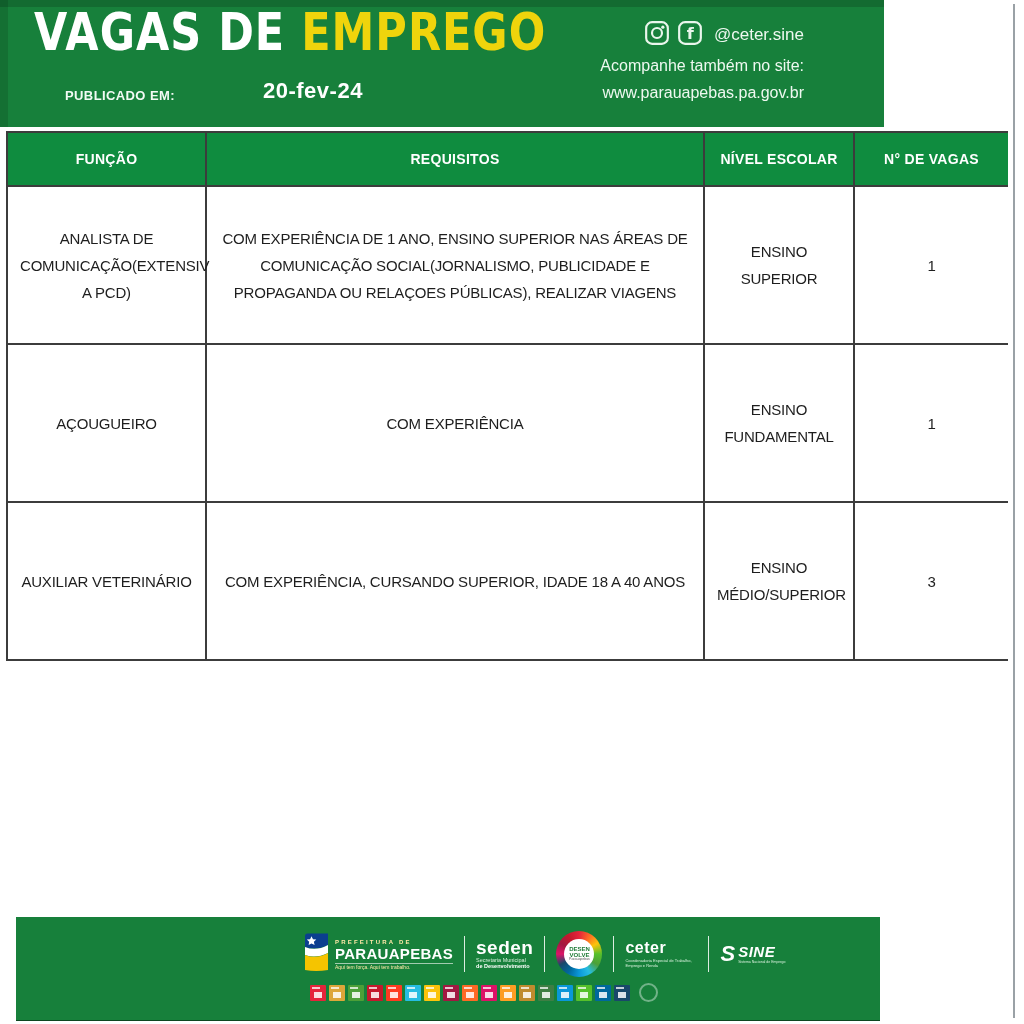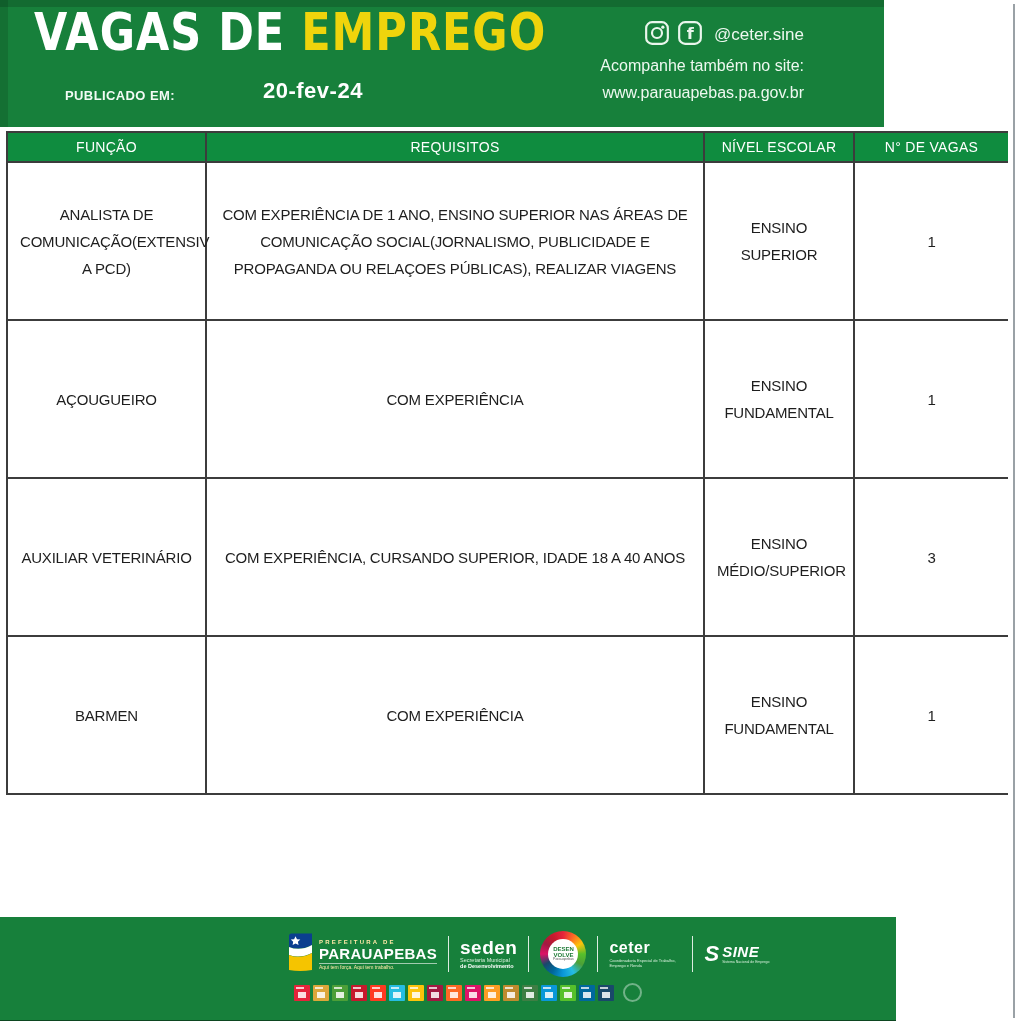--- a/index.html
+++ b/index.html
@@ -36,30 +36,29 @@
   .website-url{margin-top:9px;font-size:16px;}
   
   table.jobs{
     position:absolute;left:6px;top:131px;width:1002px;border-collapse:collapse;table-layout:fixed;
     border:2px solid #2a2a2a;
   }
   table.jobs th,table.jobs td{
     border:2px solid var(--border);text-align:center;vertical-align:middle;padding:4px 12px;
   }
   table.jobs th{
-    background:var(--band-green);color:#ffffff;font-weight:normal;font-size:14px;
-    height:24px;letter-spacing:.3px;padding:2px 4px;
+    background:var(--band-green);color:#ffffff;font-weight:bold;font-size:14px;
+    height:24px;letter-spacing:.3px;padding:14px 4px;
   }
   table.jobs td{background:#ffffff;font-size:15px;height:148px;line-height:1.8;letter-spacing:-0.2px;color:#1e1e1e;}
   td.vagas-cell{font-size:21px;letter-spacing:0;}
   
   .footer{
-    position:absolute;left:0;top:917px;width:864px;height:103px;background:var(--green);
+    position:absolute;left:16px;top:917px;width:864px;height:103px;background:var(--green);
     border-bottom:2px solid rgba(0,0,0,.45);
-    padding-left:32px;
   }
   .logo-strip{position:absolute;left:286px;top:10px;height:54px;display:flex;align-items:center;gap:11px;color:#ffffff;}
   .logo-sep{width:1px;height:36px;background:rgba(255,255,255,.85);}
   .pref-logo{display:flex;align-items:center;gap:5px;}
   .pref-text{line-height:1;}
   .pref-small{font-size:6px;letter-spacing:2.2px;font-weight:bold;color:#ffe9a8;}
   .pref-name{font-size:15px;font-weight:bold;letter-spacing:.3px;margin-top:1px;}
   .pref-tag{font-size:5px;margin-top:2px;color:#ffe9a8;border-top:1px solid rgba(255,255,255,.6);padding-top:1px;}
   .seden-logo{text-align:left;line-height:1.05;}
   .seden-name{font-size:19px;font-weight:bold;letter-spacing:.5px;}
@@ -151,26 +150,20 @@
         <td class="funcao-cell">AÇOUGUEIRO</td>
         <td class="req-cell">COM EXPERIÊNCIA</td>
         <td class="nivel-cell">ENSINO FUNDAMENTAL</td>
         <td class="vagas-cell">1</td>
       </tr>
       <tr>
         <td class="funcao-cell">AUXILIAR VETERINÁRIO</td>
         <td class="req-cell">COM EXPERIÊNCIA, CURSANDO SUPERIOR, IDADE 18 A 40 ANOS</td>
         <td class="nivel-cell">ENSINO MÉDIO/SUPERIOR</td>
         <td class="vagas-cell">3</td>
-      </tr>
-      <tr>
-        <td class="funcao-cell">BARMEN</td>
-        <td class="req-cell">COM EXPERIÊNCIA</td>
-        <td class="nivel-cell">ENSINO FUNDAMENTAL</td>
-        <td class="vagas-cell">1</td>
       </tr>
     </tbody>
   </table>
 
   <div class="footer">
     <div class="logo-strip">
 
       <div class="pref-logo">
         <span>
           <svg width="28" height="40" viewBox="0 0 28 40">

